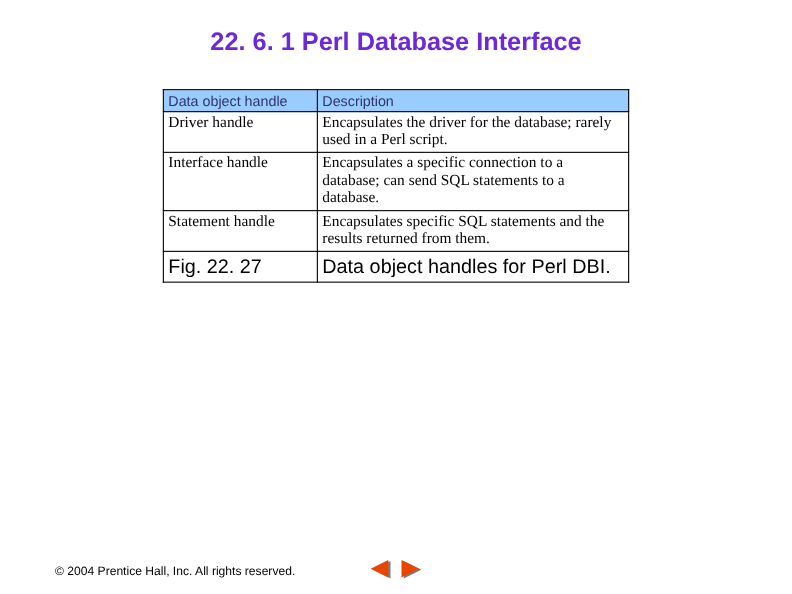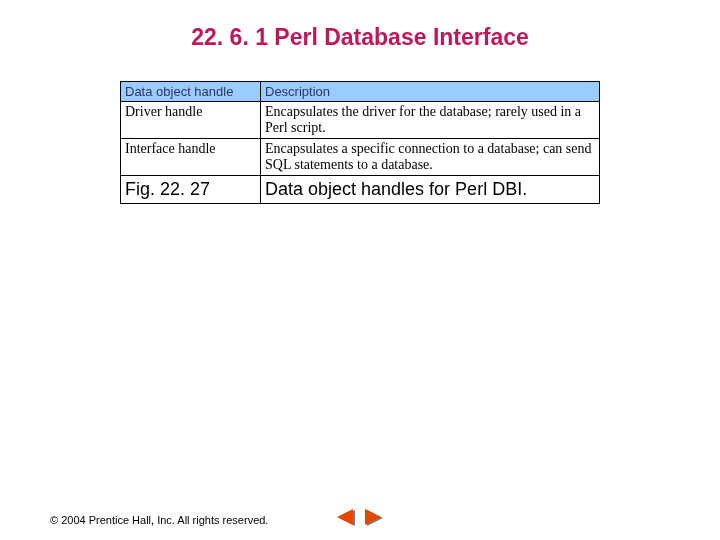--- a/index.html
+++ b/index.html
@@ -8,29 +8,29 @@
     width: 720px;
     height: 540px;
     font-family: Arial, Helvetica, sans-serif;
     background: #fff;
     color: #000;
     position: relative;
   }
   .slide-title {
     font-size: 23px;
     font-weight: bold;
-    color: #be185d;
+    color: #6d28d9;
     text-align: center;
     margin-top: 24px;
     margin-bottom: 30px;
   }
   .handles-table {
     border-collapse: collapse;
     margin: 0 auto;
-    width: 480px;
+    width: 424px;
     font-family: "Times New Roman", Times, serif;
     font-size: 14px;
   }
   .handles-table th, .handles-table td {
     border: 1px solid #000;
     padding: 2px 4px;
     text-align: left;
     vertical-align: top;
     font-weight: normal;
   }
@@ -83,20 +83,24 @@
     <th>Description</th>
   </tr>
   <tr>
     <td class="col-left">Driver handle</td>
     <td>Encapsulates the driver for the database; rarely used in a Perl script.</td>
   </tr>
   <tr>
     <td class="col-left">Interface handle</td>
     <td>Encapsulates a specific connection to a database; can send SQL statements to a database.</td>
   </tr>
+  <tr>
+    <td class="col-left">Statement handle</td>
+    <td>Encapsulates specific SQL statements and the results returned from them.</td>
+  </tr>
   <tr class="caption-row">
     <td class="col-left">Fig. 22. 27</td>
     <td>Data object handles for Perl DBI.</td>
   </tr>
 </tbody>
   </table>
 
 <div class="footer">
   <span class="copyright">© 2004 Prentice Hall, Inc.  All rights reserved.</span>
   <div class="nav-arrows">

